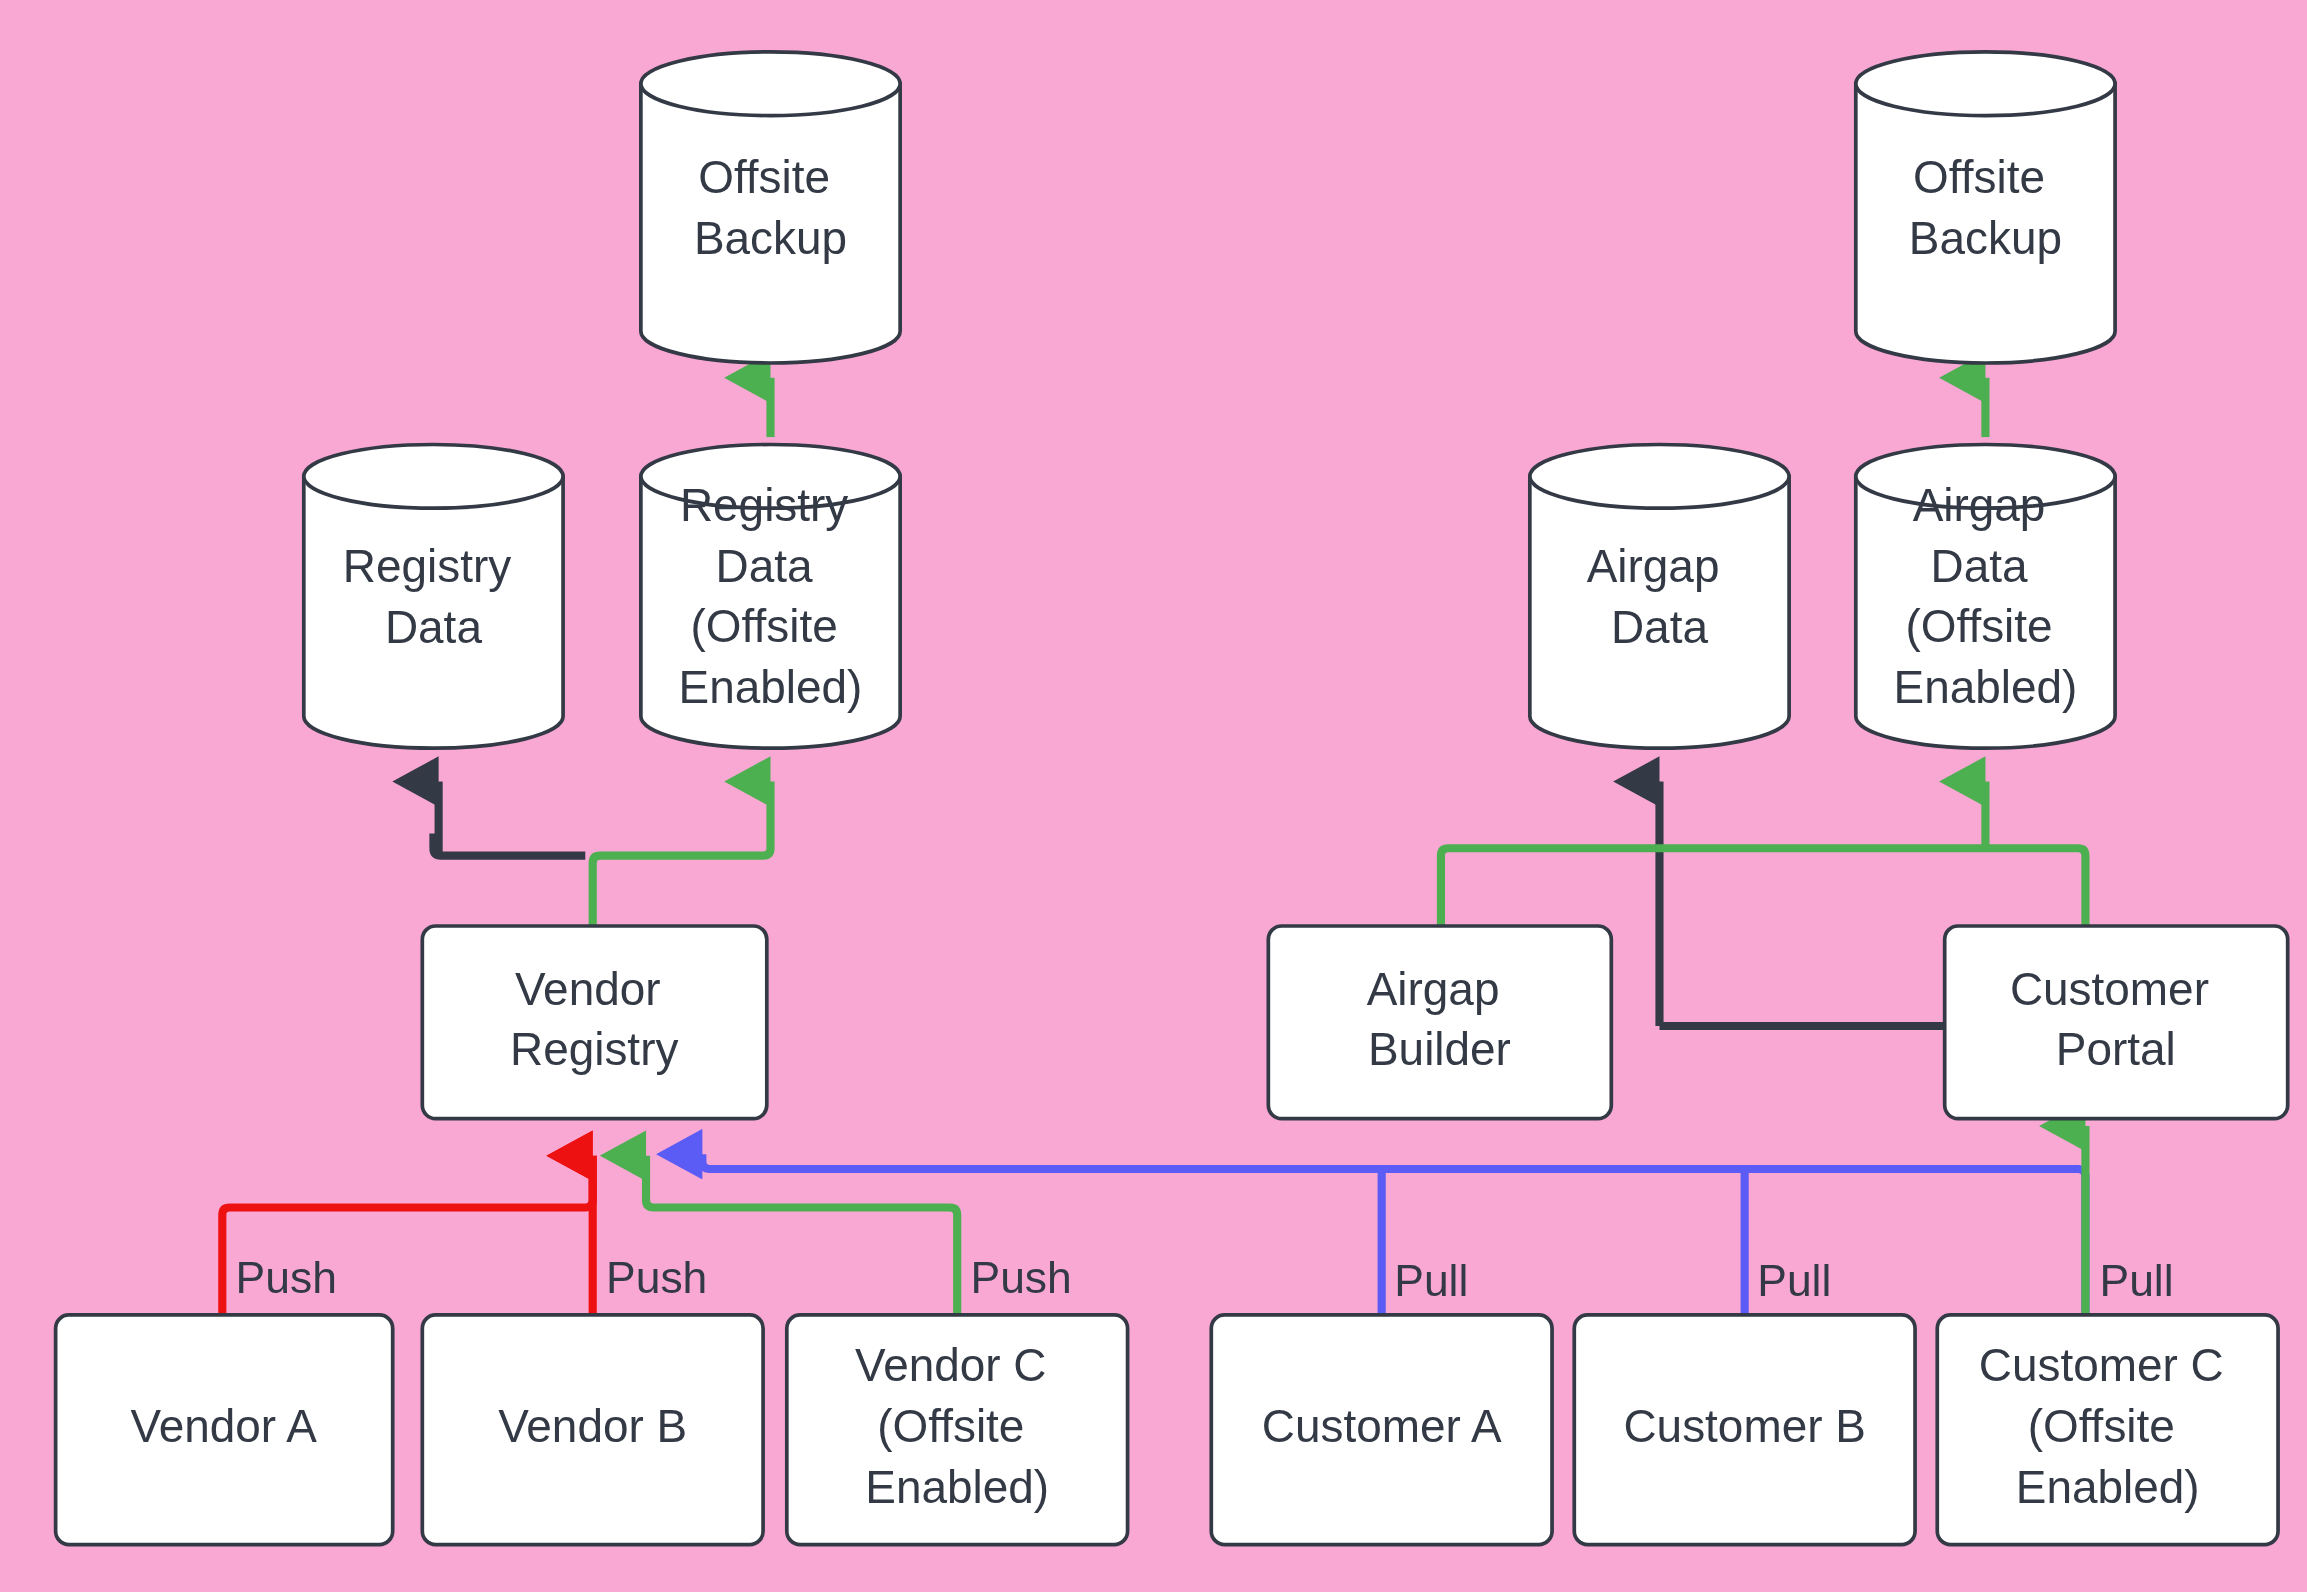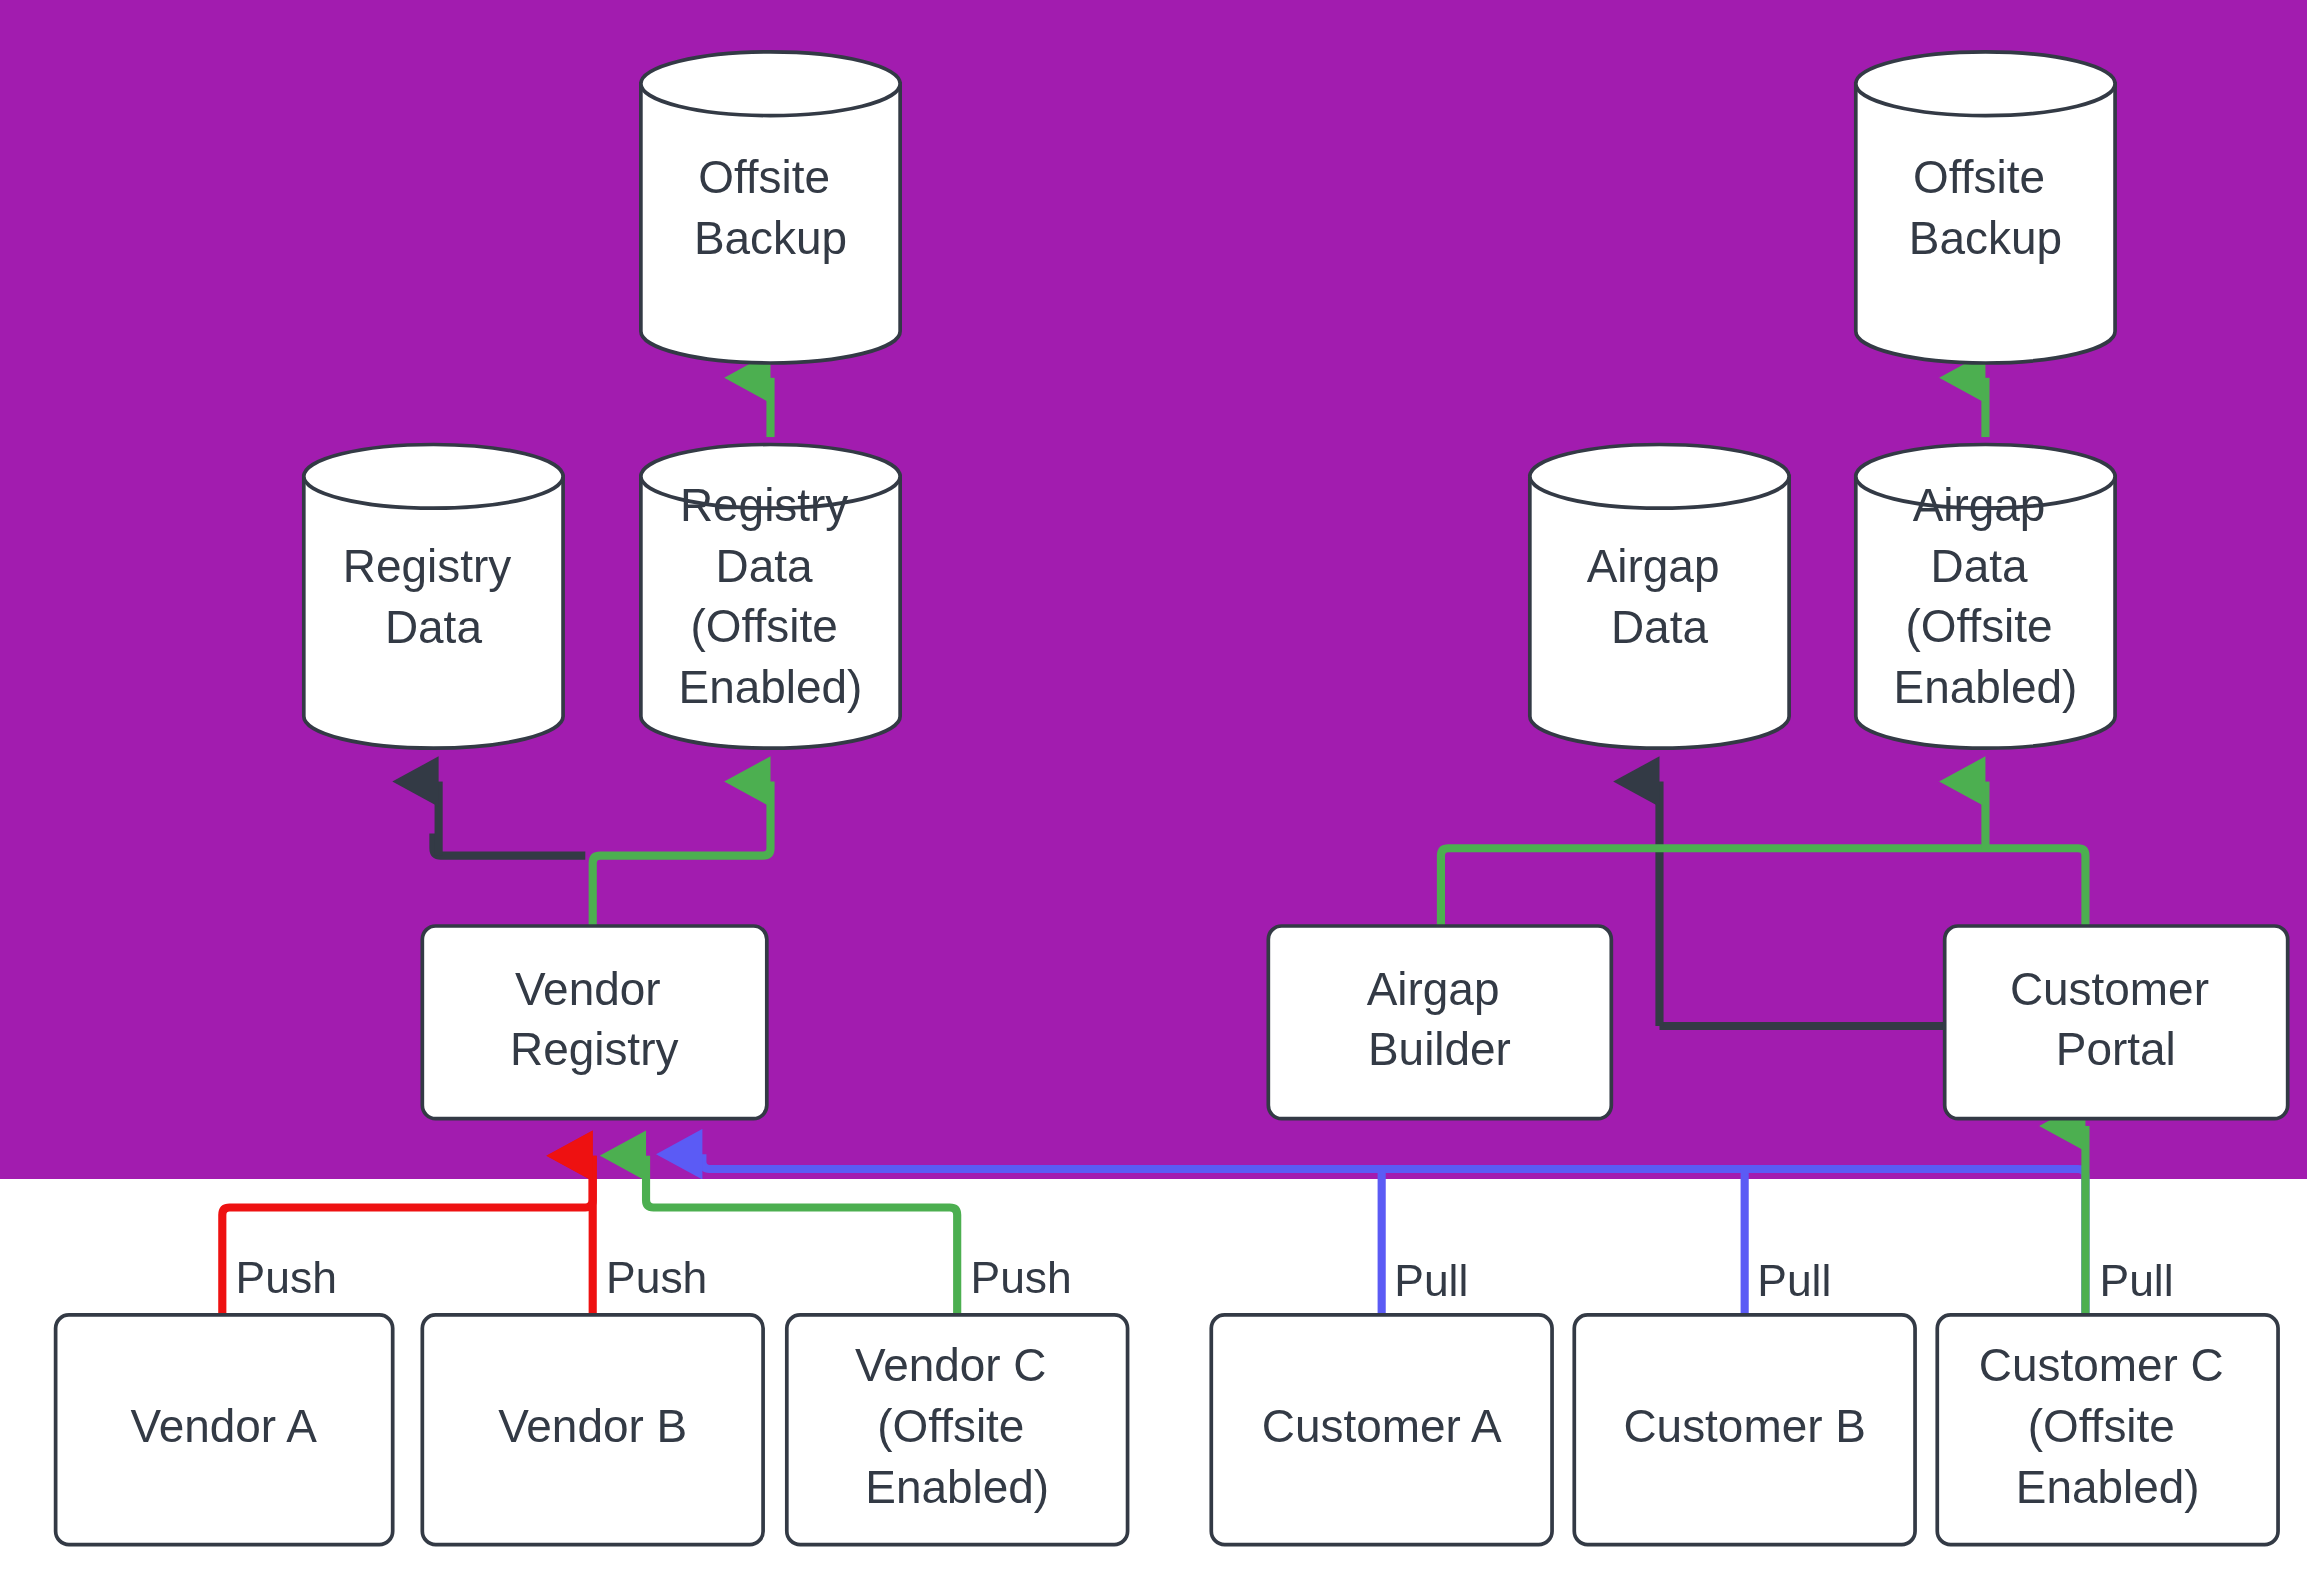--- a/index.html
+++ b/index.html
@@ -9,22 +9,22 @@
   }
   body {
     width: 2307px;
     height: 1592px;
     font-family: "Liberation Sans", sans-serif;
     overflow: hidden;
   }
   #diagram-root {
     position: relative;
     width: 2307px;
-    height: 1179px;
-    background: #a21caf;
+    height: 1592px;
+    background: #f9a8d4;
   }
   svg#flow {
     display: block;
     width: 2307px;
     height: 1592px;
   }
   .node-shape {
     fill: #ffffff;
     stroke: #333a45;
     stroke-width: 5;

